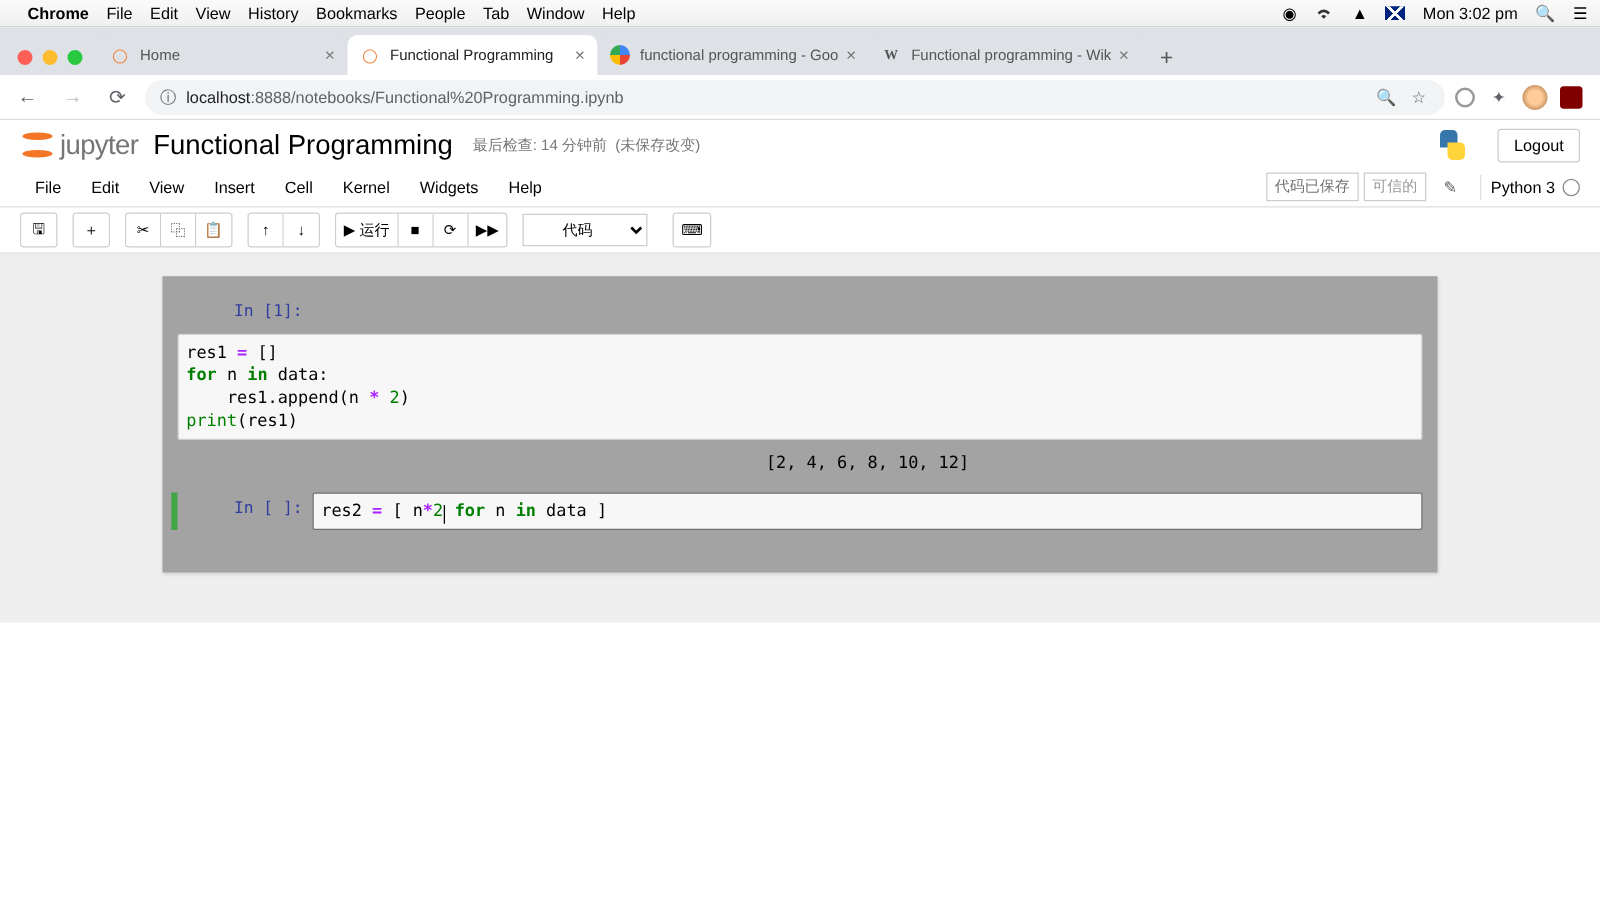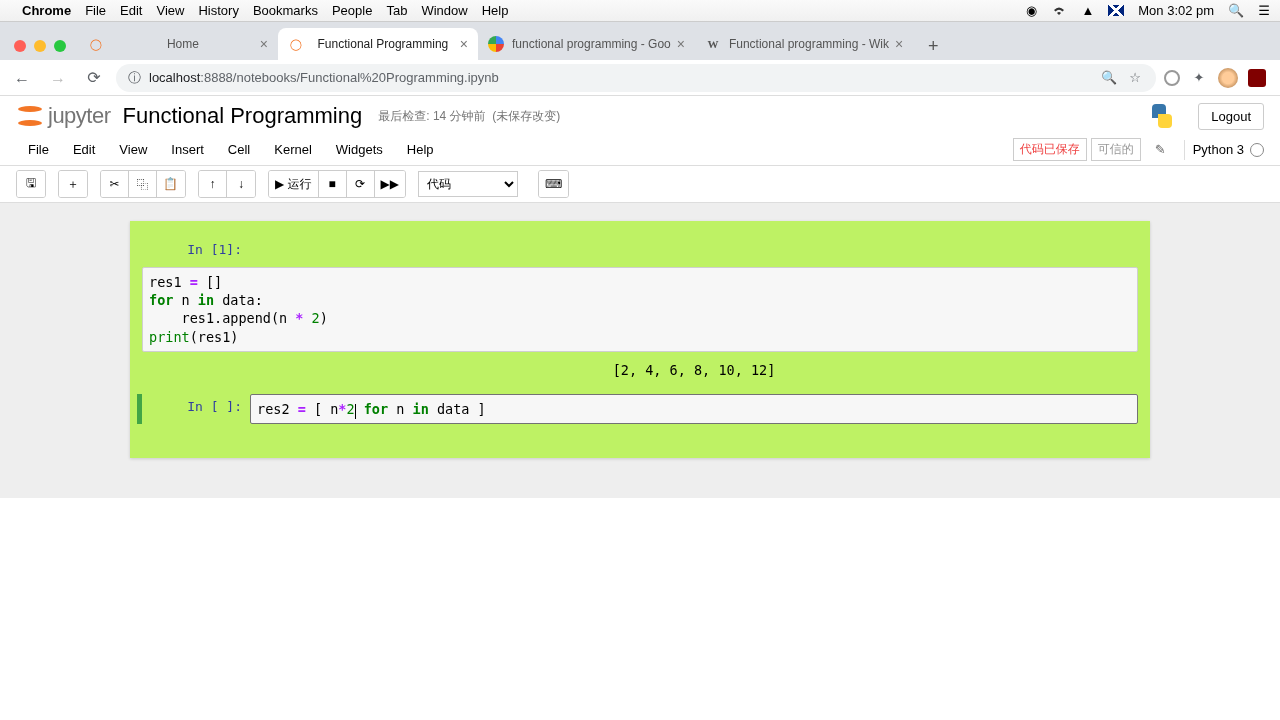--- a/index.html
+++ b/index.html
@@ -19,21 +19,21 @@
 
 
 .chrome-window { position: absolute; top: 22px; left: 0; right: 0; bottom: 0; background: #fff; }
 .tabstrip { height: 38px; background: #dee1e6; display: flex; align-items: flex-end; padding-left: 6px; }
 .traffic { display: flex; align-items: center; gap: 8px; padding: 0 12px 8px 8px; }
 .tl { width: 12px; height: 12px; border-radius: 50%; }
 .tl.red { background: #ff5f57; } .tl.yellow { background: #febc2e; } .tl.green { background: #28c840; }
 .tab { height: 32px; display: flex; align-items: center; padding: 0 10px; background: #dee1e6; border-radius: 8px 8px 0 0; font-size: 12px; min-width: 200px; max-width: 240px; position: relative; color: #555; }
 .tab.active { background: #fff; color: #222; }
 .tab .favicon { width: 16px; height: 16px; margin-right: 8px; border-radius: 50%; display: inline-flex; align-items: center; justify-content: center; font-size: 11px; }
-.tab .title { flex: 1; overflow: hidden; white-space: nowrap; text-overflow: ellipsis; text-align: center; }
+.tab .title { flex: 1; overflow: hidden; white-space: nowrap; text-overflow: ellipsis; }
 .tab .close { margin-left: 6px; color: #777; font-size: 14px; }
 .newtab { width: 28px; height: 28px; display: flex; align-items: center; justify-content: center; color: #555; font-size: 18px; margin-left: 6px; }
 
 .toolbar { height: 36px; background: #fff; border-bottom: 1px solid #ddd; display: flex; align-items: center; padding: 0 8px; gap: 8px; }
 .nav-btn { width: 28px; height: 28px; display: flex; align-items: center; justify-content: center; color: #5f6368; font-size: 16px; border-radius: 50%; }
 .omnibox { flex: 1; height: 28px; background: #f1f3f4; border-radius: 14px; display: flex; align-items: center; padding: 0 12px; font-size: 13px; color: #5f6368; gap: 8px; }
 .omnibox .url { color: #202124; }
 .omnibox .url .host { color: #202124; }
 .omnibox .url .path { color: #5f6368; }
 .tb-right { display: flex; align-items: center; gap: 10px; padding-right: 6px; }
@@ -53,38 +53,38 @@
 .jup-checkpoint { font-size: 12px; color: #777; margin-left: 4px; }
 .jup-header .spacer { flex: 1; }
 .py-logo { position: relative; width: 28px; height: 28px; }
 .py-logo::before { content:""; position:absolute; width:14px; height:14px; background:#3776ab; border-radius:4px 4px 4px 0; top:2px; left:4px; }
 .py-logo::after { content:""; position:absolute; width:14px; height:14px; background:#ffd43b; border-radius:0 4px 4px 4px; bottom:2px; right:4px; }
 .logout-btn { border: 1px solid #ccc; background: #fff; padding: 5px 12px; border-radius: 3px; font-size: 13px; margin-left: 10px; }
 
 .jup-menu { display: flex; align-items: center; padding: 4px 16px; border-bottom: 1px solid #ddd; gap: 0; font-size: 13px; }
 .jup-menu .m { padding: 4px 12px; }
 .jup-menu .spacer { flex: 1; }
-.jup-menu .status-box { border: 1px solid #ccc; padding: 2px 6px; font-size: 12px; color: #ef4444; margin-right: 4px; }
+.jup-menu .status-box { border: 1px solid #ccc; padding: 2px 6px; font-size: 12px; color: #737373; margin-right: 4px; }
 .jup-menu .trusted { color: #999; }
 .jup-menu .pencil { padding: 0 10px; color: #666; }
 .jup-menu .divider { width: 1px; height: 20px; background: #ddd; margin: 0 8px; }
 .jup-menu .kernel-name { padding-right: 6px; }
 .jup-menu .kernel-ind { width: 14px; height: 14px; border: 1px solid #888; border-radius: 50%; display: inline-block; vertical-align: middle; }
 
 .jup-toolbar { display: flex; align-items: center; padding: 4px 16px; border-bottom: 1px solid #ddd; gap: 4px; }
 .tgroup { display: flex; border: 1px solid #ccc; border-radius: 3px; overflow: hidden; }
 .tbtn { min-width: 28px; height: 26px; display: flex; align-items: center; justify-content: center; border-right: 1px solid #ccc; font-size: 12px; padding: 0 6px; background: #fff; }
 .tbtn:last-child { border-right: none; }
 .tbtn .icon { font-size: 12px; }
 .tgap { width: 4px; }
-.celltype { height: 26px; border: 1px solid #ccc; background: #fff; font-size: 12px; padding: 0 4px; min-width: 100px; }
+.celltype { height: 26px; border: 1px solid #ccc; background: #fff; font-size: 12px; padding: 0 4px; min-width: 100px; text-align: center; }
 
 
 .notebook-bg { background: #eee; padding: 18px 0 40px 0; }
-.notebook { width: 1020px; margin: 0 auto; background: #bef264; box-shadow: 0 1px 3px rgba(0,0,0,0.15); padding: 14px 6px 24px 6px; }
+.notebook { width: 1020px; margin: 0 auto; background: #a3a3a3; box-shadow: 0 1px 3px rgba(0,0,0,0.15); padding: 14px 6px 24px 6px; }
 .cell { display: flex; margin: 2px 6px 10px 6px; position: relative; }
 .cell.selected { border-left: 5px solid #42A546; margin-left: 1px; }
 .cell.selected .input-area { border: 1px solid #737373; }
 .prompt { width: 108px; text-align: right; padding: 5px 8px 0 0; color: #303F9F; font-family: "Menlo", monospace; font-size: 13px; flex-shrink: 0; }
 .prompt.out { color: #D84315; visibility: hidden; }
 .input-area { flex: 1; border: 1px solid #cfcfcf; background: #f7f7f7; border-radius: 2px; padding: 5px 6px; }
 .code { font-family: "Menlo", "Monaco", monospace; font-size: 13.5px; line-height: 1.35; white-space: pre; color: #000; }
 .output-area { flex: 1; padding: 5px 6px; text-align: center; }
 .kw { color: #008000; font-weight: bold; }
 .op { color: #aa22ff; font-weight: bold; }

